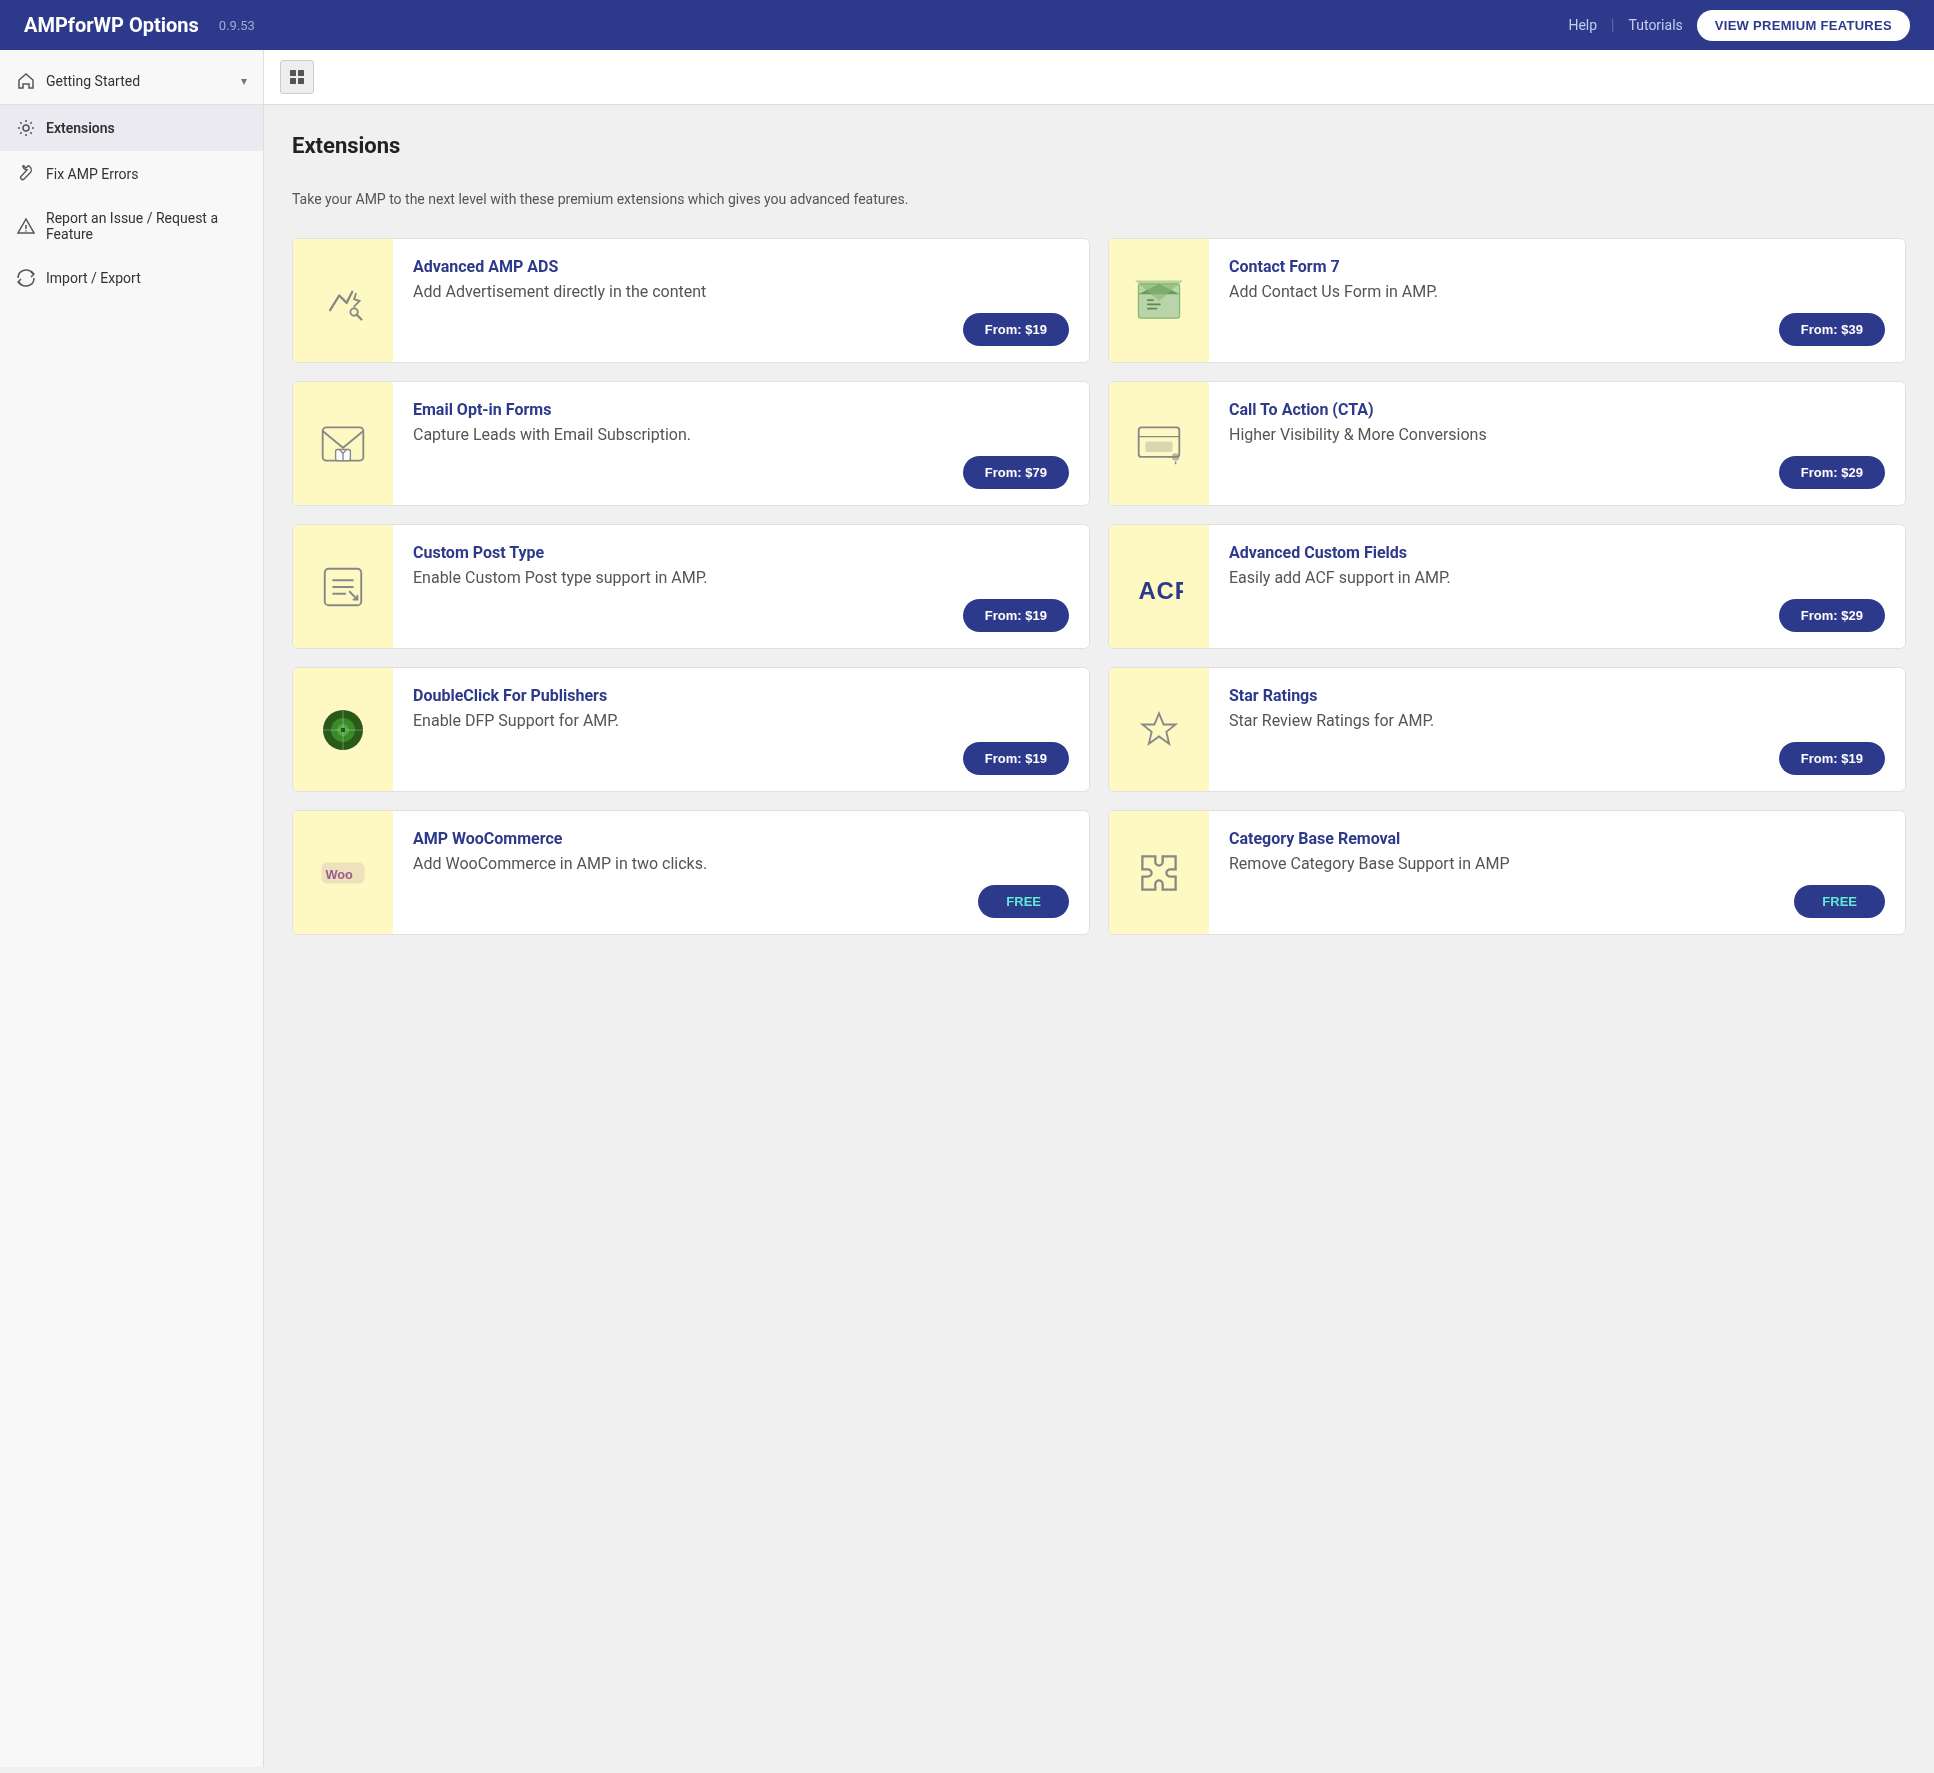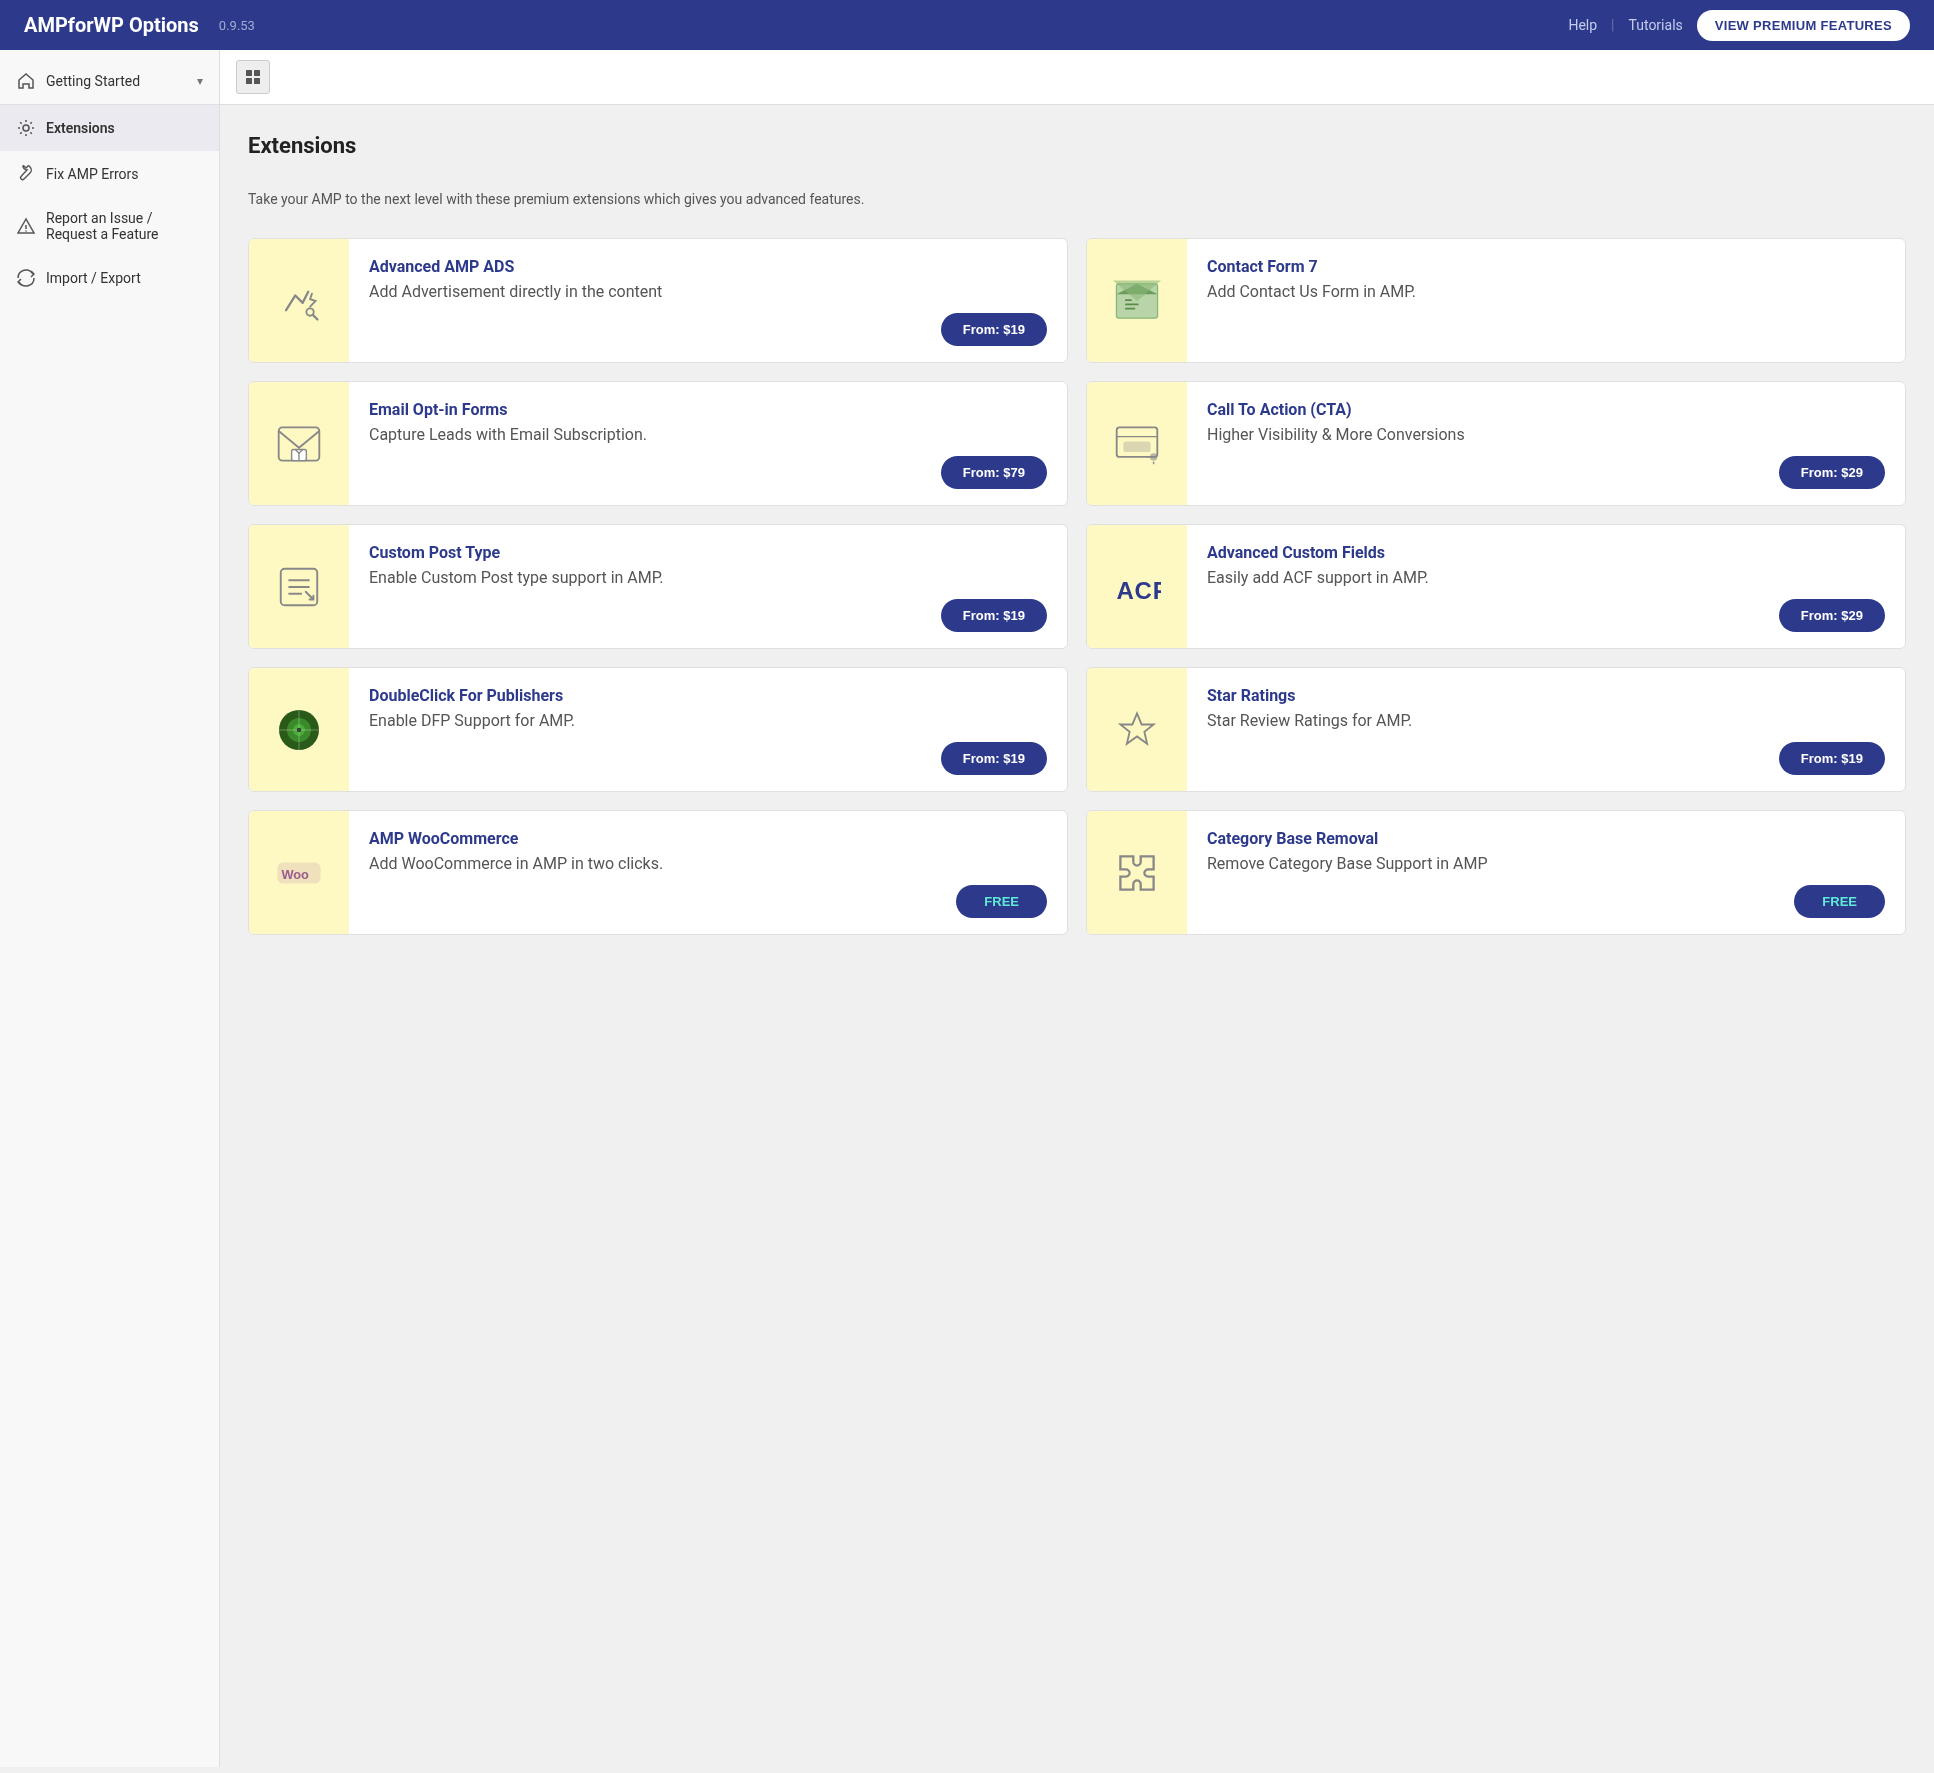--- a/index.html
+++ b/index.html
@@ -31,21 +31,21 @@
       font-weight: 700;
       cursor: pointer;
       letter-spacing: 0.3px;
     }
 
     
     .layout { display: flex; min-height: calc(100vh - 56px); }
 
     
     .sidebar {
-      width: 220px;
+      width: 264px;
       background: #f8f8f8;
       border-right: 1px solid #ddd;
       flex-shrink: 0;
       padding-top: 8px;
     }
     .sidebar-item {
       display: flex;
       align-items: center;
       gap: 10px;
       padding: 13px 16px;
@@ -240,20 +240,23 @@
         <path d="M4 16 L28 4 L52 16" fill="#6a9c5a" stroke="none"></path>
         <polygon points="0,0 56,0 28,24" fill="#8ab878" opacity="0.6"></polygon>
         <rect x="14" y="22" width="8" height="2" rx="1" fill="#5a8c4a"></rect>
         <rect x="14" y="27" width="16" height="2" rx="1" fill="#5a8c4a"></rect>
         <rect x="14" y="32" width="12" height="2" rx="1" fill="#5a8c4a"></rect>
       </svg>
     </div>
     <div class="card-body">
       <div class="card-title">Contact Form 7</div>
       <div class="card-desc">Add Contact Us Form in AMP.</div>
+      <div class="card-footer">
+        <button class="btn-price">From: $39</button>
+      </div>
     </div>
   </div>
           <div class="extension-card">
     <div class="card-icon-area">
       <svg width="52" height="44" viewBox="0 0 52 44" fill="none">
         <rect x="4" y="4" width="44" height="36" rx="4" stroke="#888" stroke-width="2"></rect>
         <polyline points="4,8 26,26 48,8" stroke="#888" stroke-width="2"></polyline>
         <rect x="18" y="28" width="16" height="12" rx="2" fill="white" stroke="#888" stroke-width="1.5"></rect>
         <polyline points="22,28 26,32 30,28" stroke="#888" stroke-width="1.5" fill="none"></polyline>
         <line x1="26" y1="32" x2="26" y2="40" stroke="#888" stroke-width="1.5"></line>

